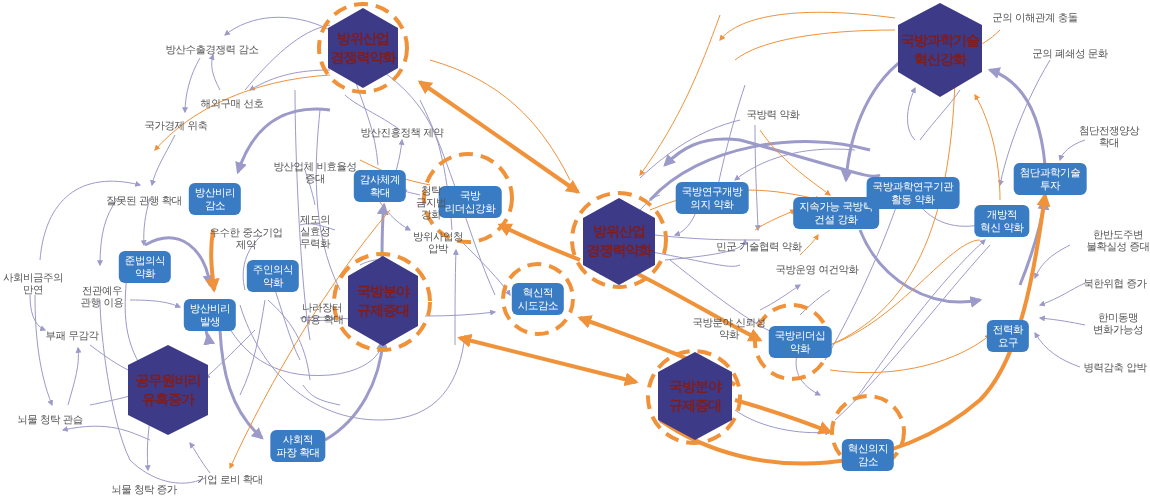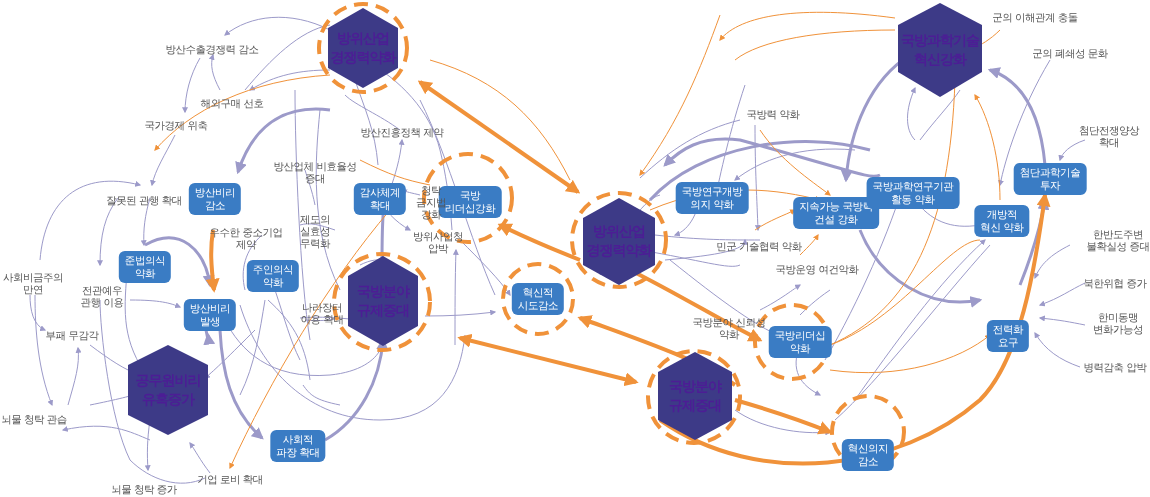--- a/index.html
+++ b/index.html
@@ -5,21 +5,21 @@
   html, body { margin: 0; padding: 0; background: #ffffff; }
   body { width: 1150px; height: 497px; position: relative; overflow: hidden;
          font-family: "DejaVu Sans", "Liberation Sans", sans-serif; }
   #diagram { position: absolute; left: 0; top: 0; width: 1150px; height: 497px; }
   .lbl { position: absolute; font-size: 10.5px; color: #555; text-align: center;
          line-height: 12px; white-space: pre; transform: translate(-50%, -50%);
          letter-spacing: -0.5px; }
   .box { position: absolute; background: #3a7cc4; color: #fff; font-size: 10.5px;
          line-height: 13px; text-align: center; border-radius: 6px; padding: 3px 6px;
          white-space: pre; transform: translate(-50%, -50%); letter-spacing: -0.4px; }
-  .hex-text { position: absolute; color: #4c1d95; font-size: 14px; font-weight: bold;
+  .hex-text { position: absolute; color: #7f1d1d; font-size: 14px; font-weight: bold;
               line-height: 19px; text-align: center; white-space: pre;
               transform: translate(-50%, -50%); letter-spacing: -1px; }
 </style>
 </head>
 <body>
 
 <svg id="diagram" width="1150" height="497" viewBox="0 0 1150 497" xmlns="http://www.w3.org/2000/svg">
   <defs>
     <marker id="ap" viewBox="0 0 10 10" refX="8" refY="5" markerWidth="6" markerHeight="6" orient="auto-start-reverse">
       <path d="M0,0 L10,5 L0,10 z" fill="#9c9ac9"></path>
@@ -189,21 +189,21 @@
 혁신강화</div>
 
 <div class="box" style="left:215px;top:199px;">방산비리
 감소</div>
 <div class="box" style="left:145px;top:267px;">준법의식
 약화</div>
 <div class="box" style="left:210px;top:315px;">방산비리
 발생</div>
 <div class="box" style="left:273px;top:276px;">주인의식
 약화</div>
-<div class="box" style="left:380px;top:199px;text-align:center;">감사체계
+<div class="box" style="left:380px;top:186px;text-align:center;">감사체계
 확대</div>
 <div class="box" style="left:470px;top:202px;">국방
 리더십강화</div>
 <div class="box" style="left:538px;top:299px;">혁신적
 시도감소</div>
 <div class="box" style="left:298px;top:446px;">사회적
 파장 확대</div>
 <div class="box" style="left:712px;top:198px;">국방연구개방
 의지 약화</div>
 <div class="box" style="left:836px;top:213px;">지속가능 국방력
@@ -223,21 +223,21 @@
 
 <div class="lbl" style="left:212px;top:49px;">방산수출경쟁력 감소</div>
 <div class="lbl" style="left:232px;top:103px;">해외구매 선호</div>
 <div class="lbl" style="left:176px;top:125px;">국가경제 위축</div>
 <div class="lbl" style="left:144px;top:200px;">잘못된 관행 확대</div>
 <div class="lbl" style="left:33px;top:283px;">사회비금주의
 만연</div>
 <div class="lbl" style="left:102px;top:296px;">전관예우
 관행 이용</div>
 <div class="lbl" style="left:72px;top:335px;">부패 무감각</div>
-<div class="lbl" style="left:34px;top:419px;text-align:center;">뇌물 청탁 관습</div>
+<div class="lbl" style="left:50px;top:419px;text-align:center;">뇌물 청탁 관습</div>
 <div class="lbl" style="left:144px;top:489px;">뇌물 청탁 증가</div>
 <div class="lbl" style="left:230px;top:479px;">기업 로비 확대</div>
 <div class="lbl" style="left:246px;top:238px;">우수한 중소기업
 제약</div>
 <div class="lbl" style="left:315px;top:172px;">방산업체 비효율성
 증대</div>
 <div class="lbl" style="left:315px;top:232px;font-family:Liberation Mono, monospace;">제도의
 실효성
 무력화</div>
 <div class="lbl" style="left:322px;top:313px;">나라장터

